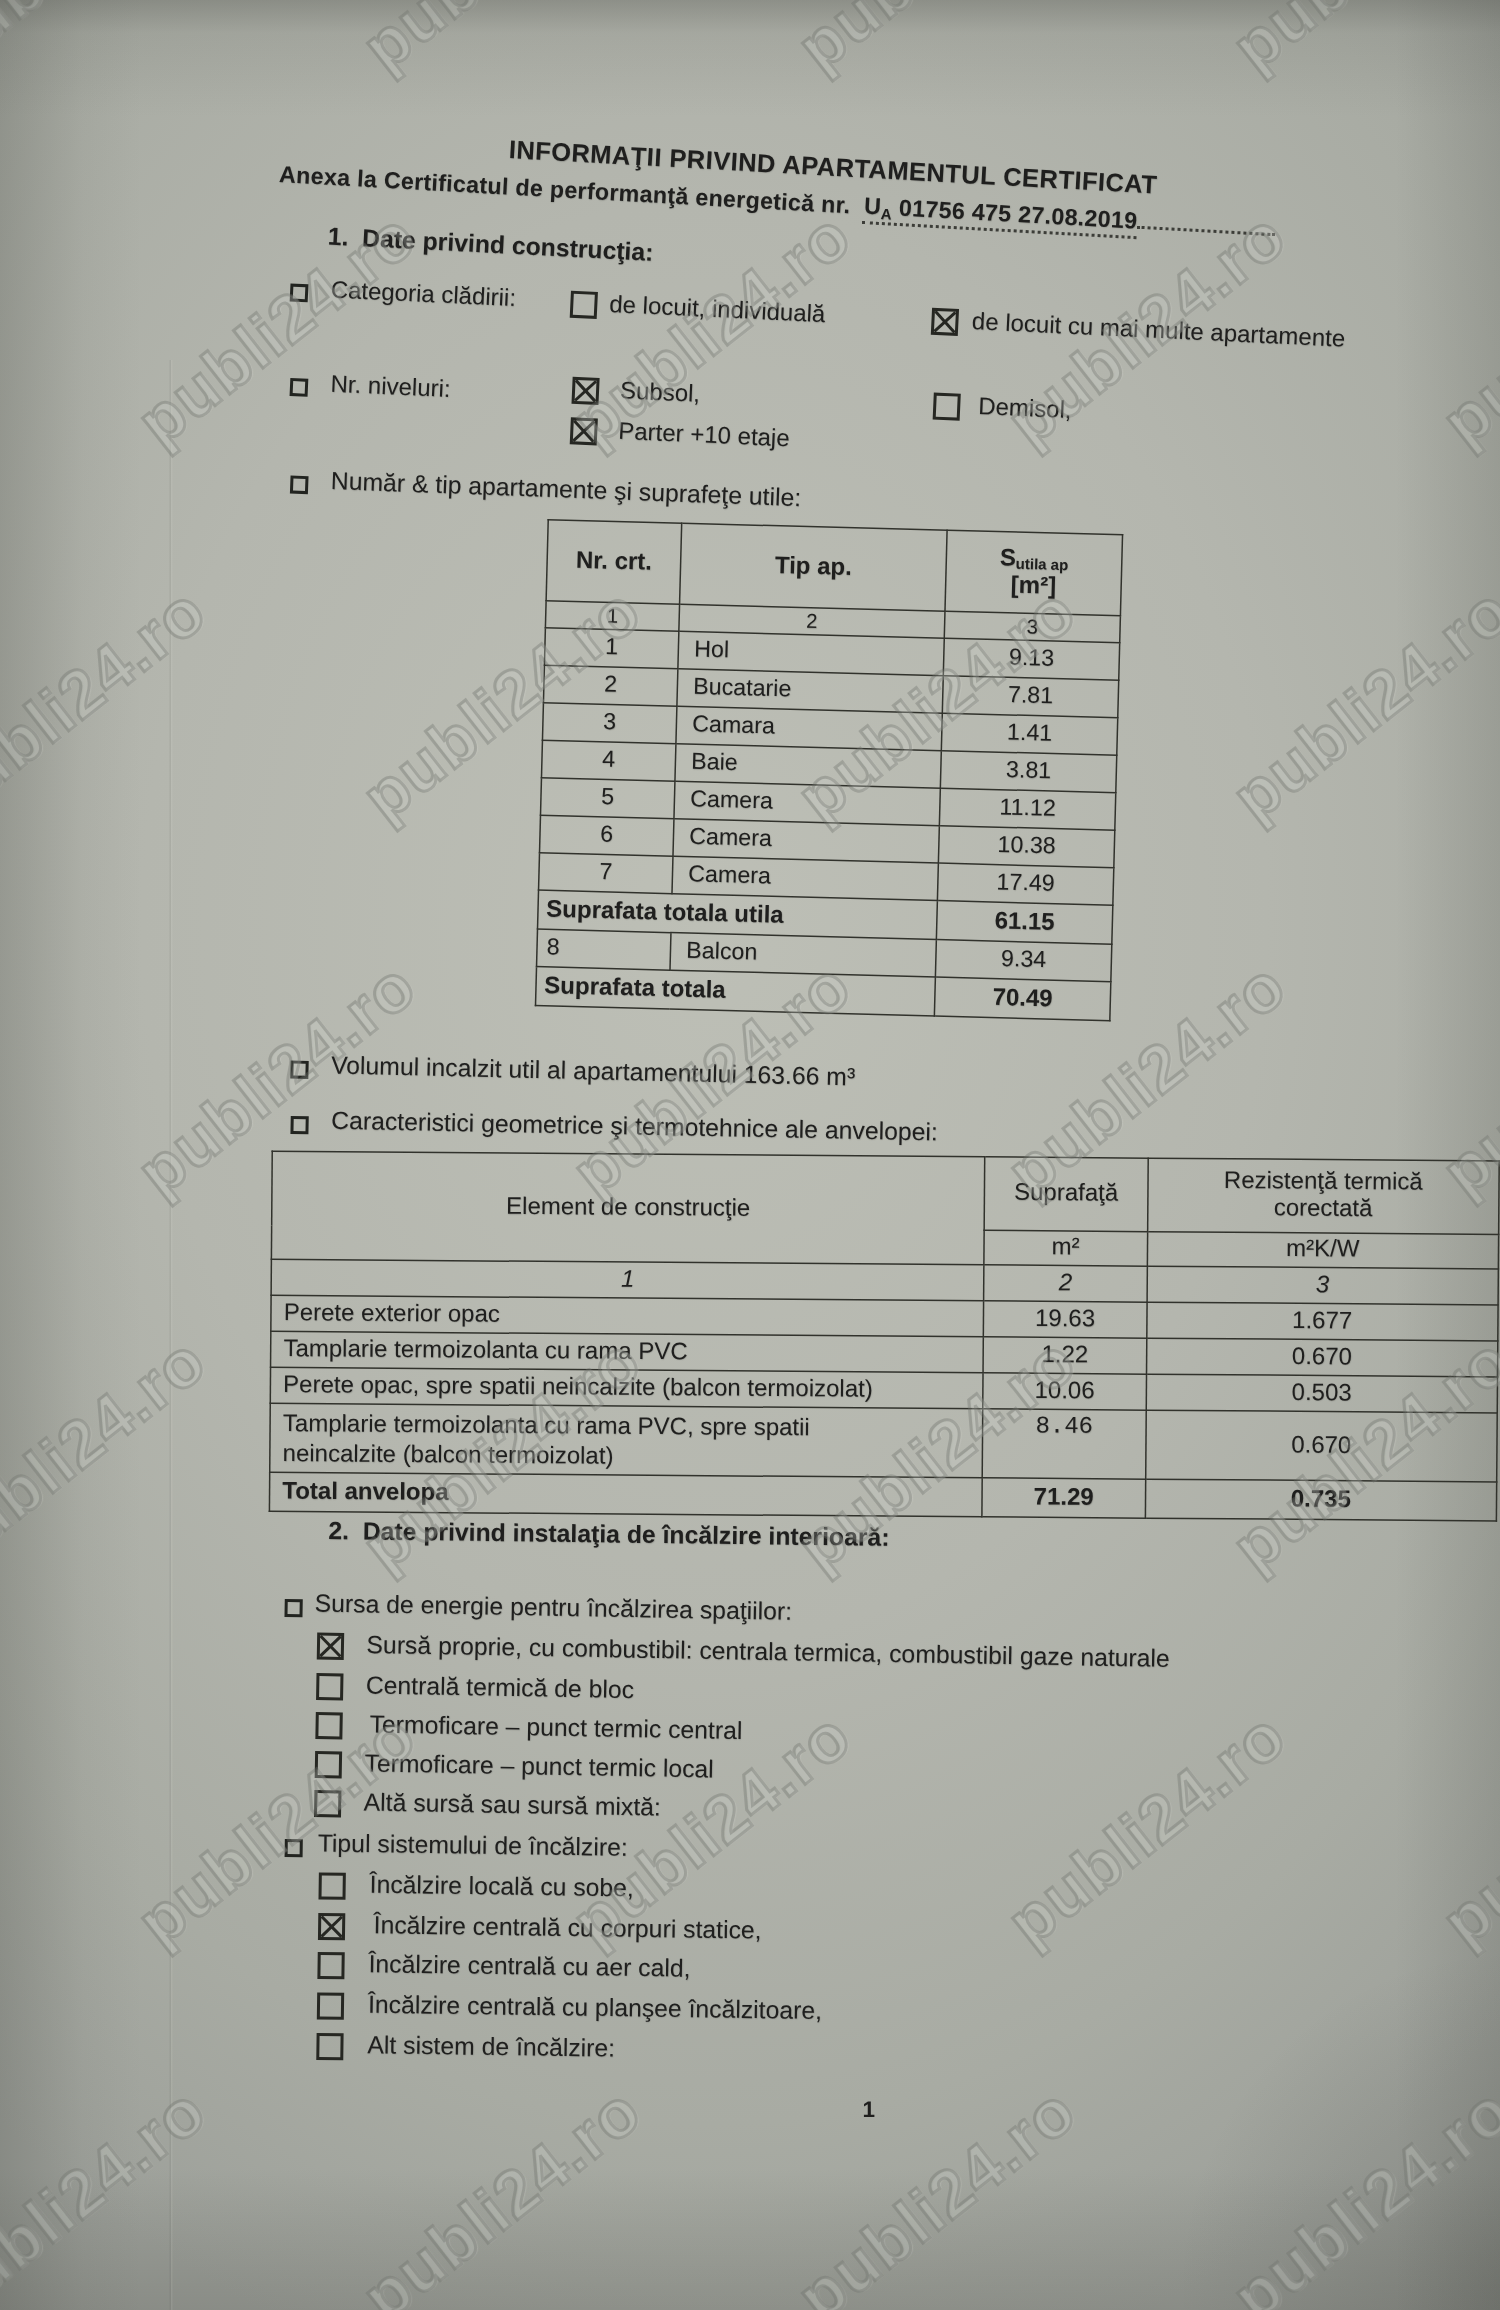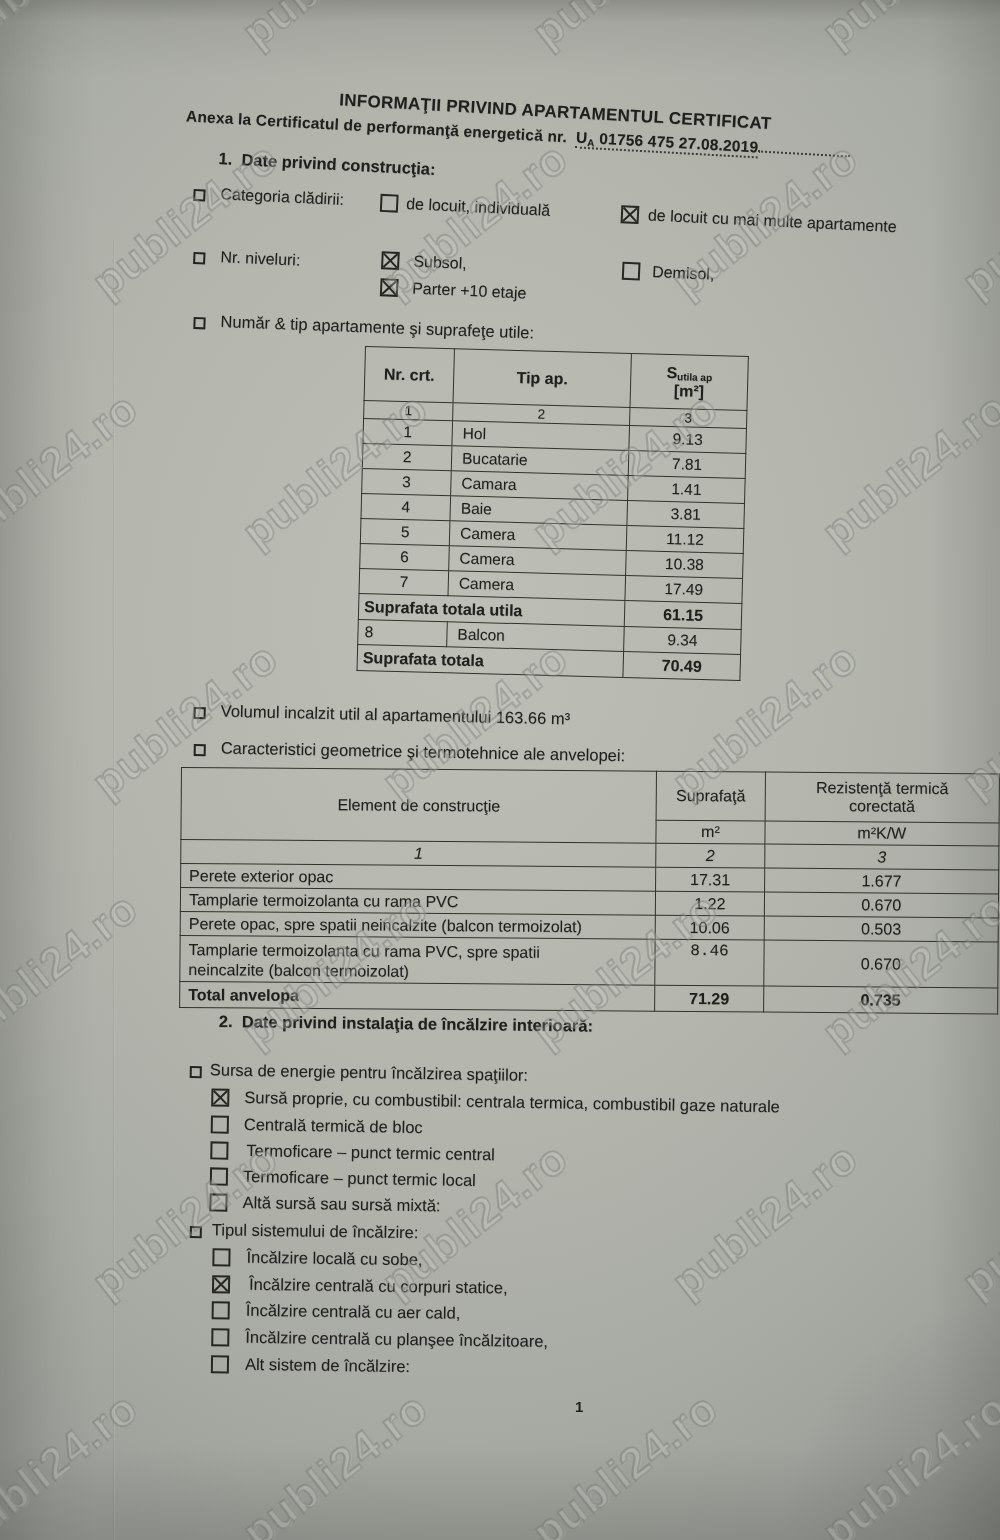--- a/index.html
+++ b/index.html
@@ -233,21 +233,21 @@
     <th>m²</th>
     <th>m²K/W</th>
   </tr>
   <tr class="idx">
     <td>1</td>
     <td>2</td>
     <td>3</td>
   </tr>
   <tr class="dr">
     <td class="el">Perete exterior opac</td>
-    <td class="num">17.31</td>
+    <td class="num">19.63</td>
     <td class="num">1.677</td>
   </tr>
   <tr class="dr">
     <td class="el">Tamplarie termoizolanta cu rama PVC</td>
     <td class="num">1.22</td>
     <td class="num">0.670</td>
   </tr>
   <tr class="dr">
     <td class="el">Perete opac, spre spatii neincalzite (balcon termoizolat)</td>
     <td class="num">10.06</td>

